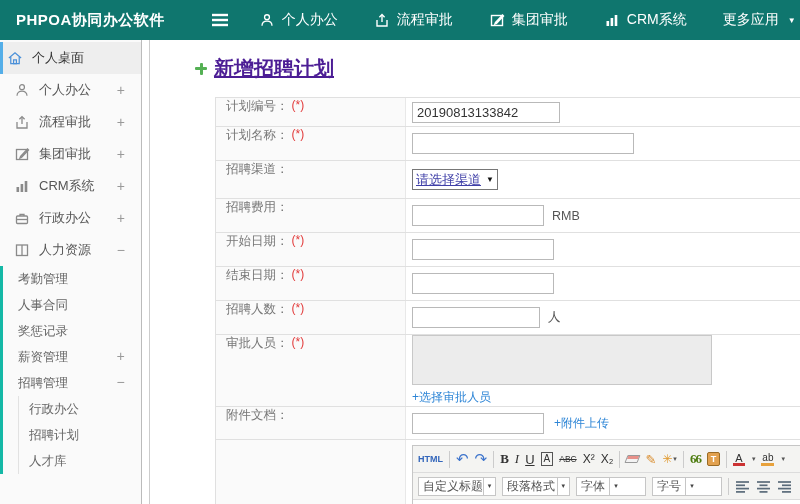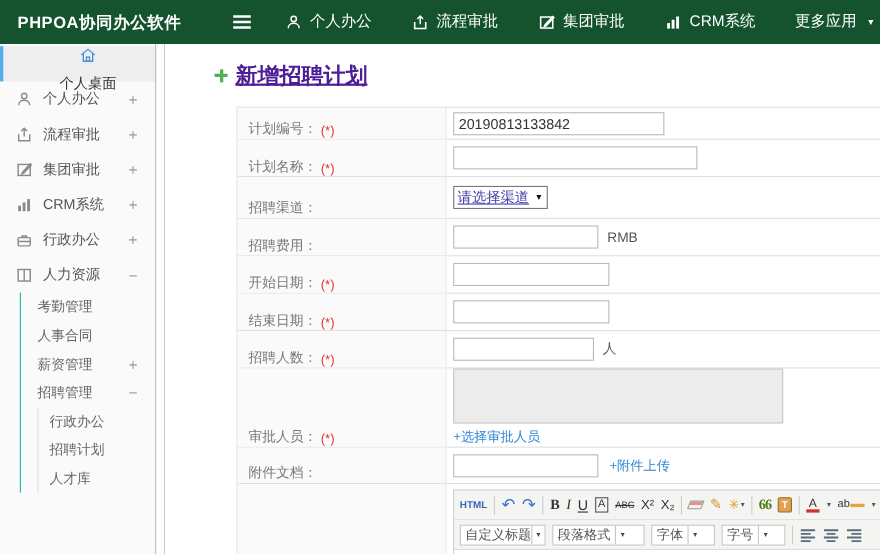--- a/index.html
+++ b/index.html
@@ -1,62 +1,62 @@
 <!DOCTYPE html>
 <html><head>
 <meta charset="utf-8">
 <style>
   * { margin:0; padding:0; box-sizing:border-box; }
   html,body { width:800px; height:504px; overflow:hidden; background:#fff;
     font-family:"Liberation Sans","DejaVu Sans",sans-serif; }
 
   
-  .topbar { height:40px; background:#14532d; display:flex; align-items:center; color:#fff; }
+  .topbar { height:40px; background:#0f766e; display:flex; align-items:center; color:#fff; }
   .brand { margin-left:16px; font-size:15px; font-weight:bold; letter-spacing:.5px; }
   .hamburger { margin-left:46px; cursor:pointer; display:flex; align-items:center; }
   .topmenu { margin-left:30px; display:flex; align-items:center; gap:36px; }
   .topmenu-item { display:flex; align-items:center; gap:7px; font-size:14px; cursor:pointer; white-space:nowrap; }
   .topmenu-item svg { display:block; }
   .more-caret { font-size:8px; margin-left:2px; }
 
   
   .layout { display:flex; height:464px; }
 
   
   .sidebar { width:150px; background:#fafafa; position:relative; border-right:1px solid #ccc; flex:none; }
   .side-inner { padding-top:2px; width:141px; }
   .scrolltrack { position:absolute; top:0; right:0; width:8px; height:100%; background:#fff; border-left:1px solid #bbb; }
   .snav-item { height:32px; display:flex; align-items:center; gap:9px; padding-left:14px; font-size:13px; color:#555; cursor:pointer; }
-  .snav-item.active { background:#eeeeee; border-left:3px solid #54aee8; padding-left:16px; color:#333;flex-direction:column; }
+  .snav-item.active { background:#eeeeee; border-left:3px solid #54aee8; padding-left:4px; color:#333; }
   .snav-item .sicon { color:#8a8a8a; display:flex; }
   .snav-item.active .sicon { color:#4a90d9; }
   .expand { margin-left:auto; margin-right:16px; color:#999; font-size:14px; font-weight:300; }
-  .submenu { margin-left:18px; border-left:1px solid #14b8a6; }
+  .submenu { margin-left:0; border-left:3px solid #14b8a6;font-family:Liberation Mono, monospace; }
   .submenu .snav-sub { height:26px; display:flex; align-items:center; padding-left:15px; font-size:12.5px; color:#666; cursor:pointer; }
   .submenu2 { margin-left:15px; border-left:1px solid #e2e2e2; }
   .submenu2 .snav-sub { padding-left:10px; }
 
   
   .content { flex:1; background:#fff; }
   .page-title { margin:15px 0 0 45px; display:flex; align-items:center; gap:7px; }
   .page-title h2 { font-size:20px; color:#4c1d95; font-weight:bold;text-decoration:underline; }
   .plus-icon { position:relative; width:12px; height:12px; display:inline-block; }
   .plus-icon::before { content:""; position:absolute; left:4.5px; top:0; width:3px; height:12px; background:#55b054; border-radius:1px; }
   .plus-icon::after  { content:""; position:absolute; top:4.5px; left:0; height:3px; width:12px; background:#55b054; border-radius:1px; }
 
   .form-table { margin:15px 0 0 65px; border-top:1px solid #e0e0e0; border-left:1px solid #e0e0e0; }
   .frow { display:flex; border-bottom:1px solid #e0e0e0; }
   .fl { width:190px; flex:none; background:#fafafa; border-right:1px solid #e8e8e8;
-        display:flex; align-items:flex-end; padding-left:10px; font-size:12.5px; color:#777; }
+        display:flex; align-items:flex-start; padding-left:10px; font-size:12.5px; color:#777; }
   .req { color:#e23b3b; margin-left:3px; font-size:12px; }
   .fv { flex:1; display:flex; align-items:center; padding-left:6px; font-size:12.5px; color:#555; }
   .h29{height:29px} .h34{height:34px} .h38{height:38px} .h72{height:72px} .h33{height:33px}
   .tin { height:21px; border:1px solid #b9b9b9; background:#fff; padding:1px 4px; font-size:13px; color:#333;
          font-family:"Liberation Sans","DejaVu Sans",sans-serif; }
-  .w160{width:192px} .w220{width:222px} .w130{width:132px} .w140{width:142px} .w126{width:128px}
+  .w160{width:148px} .w220{width:222px} .w130{width:132px} .w140{width:142px} .w126{width:128px}
   .suffix { margin-left:8px; color:#555; font-size:12.5px; }
   .sel { display:inline-flex; align-items:center; gap:5px; border:1px solid #777; background:#fff; height:21px; padding:0 3px; cursor:pointer; }
   .sel-text { color:#4040a8; text-decoration:underline; font-size:13px; }
   .sel-caret { font-size:8px; color:#111; }
   .flink { color:#2d85d6; font-size:12px; cursor:pointer; text-decoration:none; }
   .fv-col { flex-direction:column; align-items:flex-start; justify-content:center; gap:4px; }
   .appr-ta { width:300px; height:52px; background:#ececec; border:1px solid #c8c8c8; resize:none;
              font-family:"Liberation Sans","DejaVu Sans",sans-serif; }
   .ml10 { margin-left:10px; }
 
@@ -80,27 +80,27 @@
   .eraser-shape { width:13px; height:8px; background:linear-gradient(180deg,#e8918a 55%,#f3f3f3 45%);
                   border:1px solid #999; transform:skewX(-22deg); border-radius:1px; }
   .edb-brush { color:#d98b2b; font-size:13px; }
   .edb-magic { color:#e09a30; font-size:12px; }
   .edb-caret { font-size:7px; color:#555; margin-left:1px; }
   .edb-quote { font-family:"Liberation Serif",serif; font-weight:bold; color:#4d7c0f; letter-spacing:-1px; }
   .paste-shape { width:13px; height:14px; background:#e2a14f; border:1px solid #9a6b25; border-radius:2px;
                  color:#fff; font-size:9px; font-weight:bold; display:flex; align-items:center; justify-content:center; }
   .edb-fontcolor { flex-direction:column; line-height:10px; font-size:11px; }
   .edb-fontcolor .bar { width:12px; height:3px; background:#cc3333; }
-  .edb-hilite { flex-direction:row; line-height:10px; font-size:10px; }
+  .edb-hilite { flex-direction:column; line-height:10px; font-size:10px; }
   .edb-hilite .bar { width:13px; height:3px; background:#e8a23c; }
   .edsel { display:inline-flex; align-items:center; border:1px solid #c6c6c6; background:#fff; height:19px;
            font-size:12px; color:#555; cursor:pointer; }
   .edsel .lbl { padding:0 4px; white-space:nowrap; overflow:hidden; }
   .edsel .car { border-left:1px solid #c6c6c6; width:13px; height:100%; display:flex; align-items:center; justify-content:center; font-size:7px; color:#444; }
-  .w76{width:78px} .w72{width:84px} .w70{width:58px}
+  .w76{width:78px} .w72{width:68px} .w70{width:70px}
   .alignbtn { display:flex; cursor:pointer; }
   .ed-content { height:34px; background:#fff; }
 </style>
 </head>
 <body>
 
 <header class="topbar">
   <div class="brand">PHPOA协同办公软件</div>
   <div class="hamburger">
     <svg width="18" height="14" viewBox="0 0 18 14">
@@ -237,20 +237,23 @@
       </div>
 
       <div class="submenu">
         <div class="snav-sub">
           <span>考勤管理</span>
         </div>
         <div class="snav-sub">
           <span>人事合同</span>
         </div>
         <div class="snav-sub">
+          <span>奖惩记录</span>
+        </div>
+        <div class="snav-sub">
           <span>薪资管理</span>
           <span class="expand">+</span>
         </div>
         <div class="snav-sub">
           <span>招聘管理</span>
           <span class="expand">−</span>
         </div>
         <div class="submenu2">
           <div class="snav-sub">
             <span>行政办公</span>

